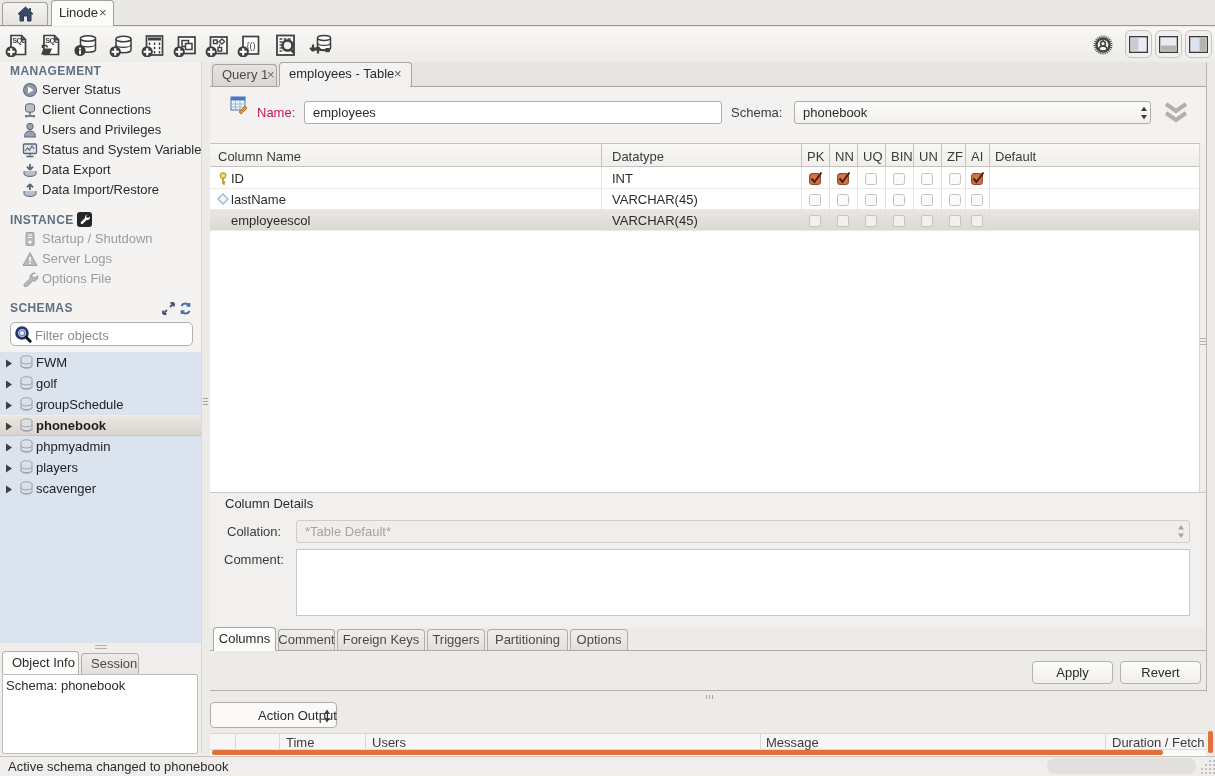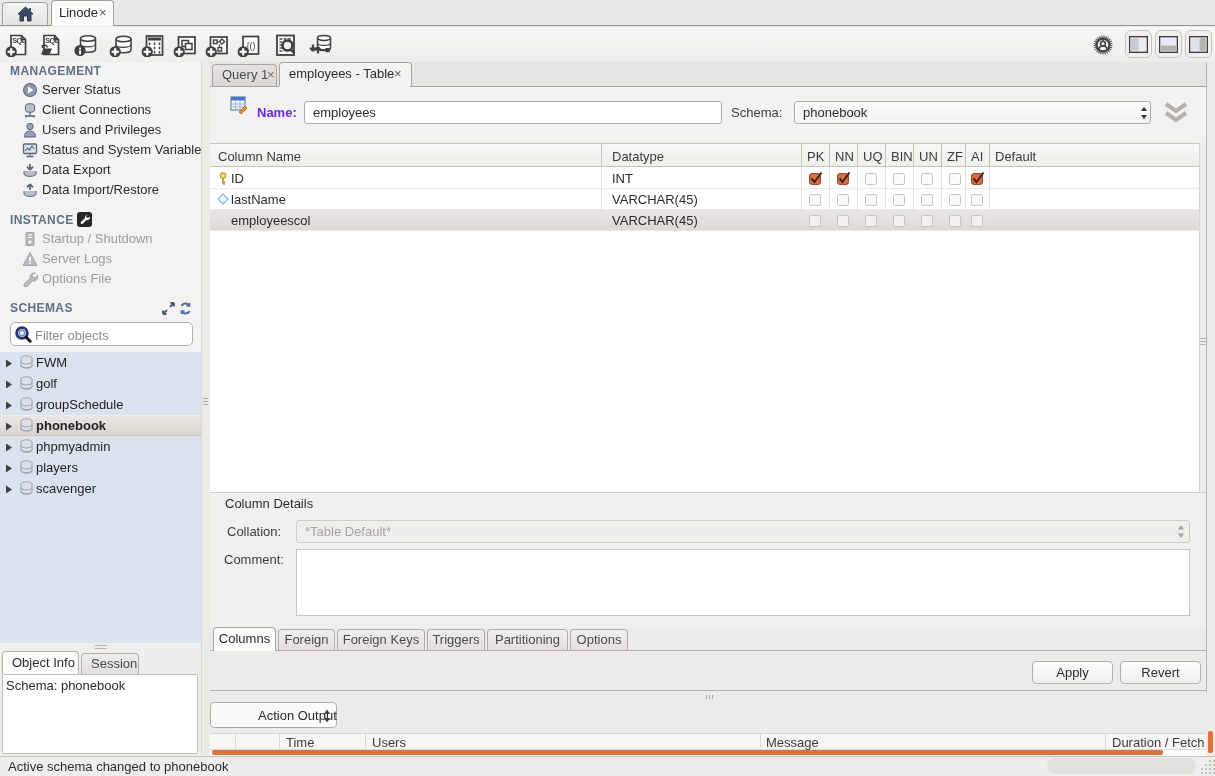--- a/index.html
+++ b/index.html
@@ -348,21 +348,21 @@
 
 <svg class="abs" style="left:230px;top:96px" width="18" height="18" viewBox="0 0 18 18">
   <rect x="1" y="1" width="14" height="13" fill="#f4f6f9" stroke="#4a6ea8" stroke-width="1"></rect>
   <rect x="1" y="1" width="14" height="3.5" fill="#3f7ad1"></rect>
   <line x1="5.5" y1="4.5" x2="5.5" y2="14" stroke="#9db4d6" stroke-width="1"></line>
   <line x1="10" y1="4.5" x2="10" y2="14" stroke="#9db4d6" stroke-width="1"></line>
   <line x1="1" y1="8" x2="15" y2="8" stroke="#9db4d6" stroke-width="1"></line>
   <line x1="1" y1="11" x2="15" y2="11" stroke="#9db4d6" stroke-width="1"></line>
   <path d="M9 16 L15 10 L17 12 L11 18 Z" fill="#e8923c" stroke="#a85f1e" stroke-width=".8"></path>
 </svg>
-<div class="abs" style="left:257px;top:105px;color:#6d28d9;font-weight:bold;">Name:</div>
+<div class="abs" style="left:257px;top:105px;color:#be185d;">Name:</div>
 <div class="abs" style="left:304px;top:101px;width:418px;height:23px;background:#fff;border:1px solid #b1aeaa;border-radius:3px;"></div>
 <div class="abs" style="left:313px;top:105px;">employees</div>
 <div class="abs" style="left:731px;top:105px;color:#3b3b3b;">Schema:</div>
 <div class="abs" style="left:794px;top:101px;width:357px;height:23px;background:linear-gradient(#fcfcfb,#f2f1ee);border:1px solid #b1aeaa;border-radius:3px;"></div>
 <div class="abs" style="left:803px;top:105px;">phonebook</div>
 <svg class="abs" style="left:1139px;top:106px" width="10" height="14" viewBox="0 0 10 14">
   <path d="M5 0.5 L8 5 L2 5 Z" fill="#3f3f3f"></path>
   <path d="M5 13.5 L8 9 L2 9 Z" fill="#3f3f3f"></path>
 </svg>
 
@@ -462,21 +462,21 @@
 <svg class="abs" style="left:1176px;top:524px" width="10" height="15" viewBox="0 0 10 15">
   <path d="M5 1 L8 5.5 L2 5.5 Z" fill="#a7a4a0"></path>
   <path d="M5 14 L8 9.5 L2 9.5 Z" fill="#a7a4a0"></path>
 </svg>
 <div class="abs" style="left:224px;top:552px;color:#3b3b3b;">Comment:</div>
 <div class="abs" style="left:296px;top:549px;width:894px;height:67px;background:#fff;border:1px solid #c9c6c2;"></div>
 
 <div class="abs" style="left:213px;top:627px;width:63px;height:24px;background:#fbfbfa;border:1px solid #a8a5a1;border-bottom:none;border-radius:4px 4px 0 0;"></div>
     <div class="abs" style="left:213px;top:631px;width:63px;text-align:center;color:#2b2b2b;">Columns</div>
     <div class="abs" style="left:278px;top:629px;width:57px;height:22px;background:linear-gradient(#f0eeec,#e2dfdb);border:1px solid #b0ada9;border-bottom:none;border-radius:4px 4px 0 0;"></div>
-    <div class="abs" style="left:278px;top:632px;width:57px;text-align:center;color:#4a4a4a;">Foreign</div>
+    <div class="abs" style="left:278px;top:632px;width:57px;text-align:center;color:#4a4a4a;">Comment</div>
     <div class="abs" style="left:337px;top:629px;width:88px;height:22px;background:linear-gradient(#f0eeec,#e2dfdb);border:1px solid #b0ada9;border-bottom:none;border-radius:4px 4px 0 0;"></div>
     <div class="abs" style="left:337px;top:632px;width:88px;text-align:center;color:#4a4a4a;">Foreign Keys</div>
     <div class="abs" style="left:427px;top:629px;width:58px;height:22px;background:linear-gradient(#f0eeec,#e2dfdb);border:1px solid #b0ada9;border-bottom:none;border-radius:4px 4px 0 0;"></div>
     <div class="abs" style="left:427px;top:632px;width:58px;text-align:center;color:#4a4a4a;">Triggers</div>
     <div class="abs" style="left:487px;top:629px;width:81px;height:22px;background:linear-gradient(#f0eeec,#e2dfdb);border:1px solid #b0ada9;border-bottom:none;border-radius:4px 4px 0 0;"></div>
     <div class="abs" style="left:487px;top:632px;width:81px;text-align:center;color:#4a4a4a;">Partitioning</div>
     <div class="abs" style="left:570px;top:629px;width:58px;height:22px;background:linear-gradient(#f0eeec,#e2dfdb);border:1px solid #b0ada9;border-bottom:none;border-radius:4px 4px 0 0;"></div>
     <div class="abs" style="left:570px;top:632px;width:58px;text-align:center;color:#4a4a4a;">Options</div>
     <div class="abs" style="left:210px;top:650px;width:997px;height:1px;background:#b0ada9;"></div>
     <div class="abs" style="left:214px;top:650px;width:61px;height:1px;background:#fbfbfa;"></div>

